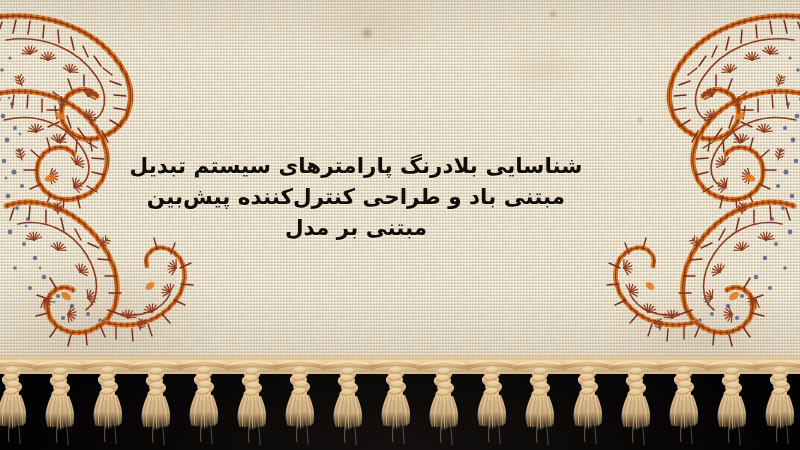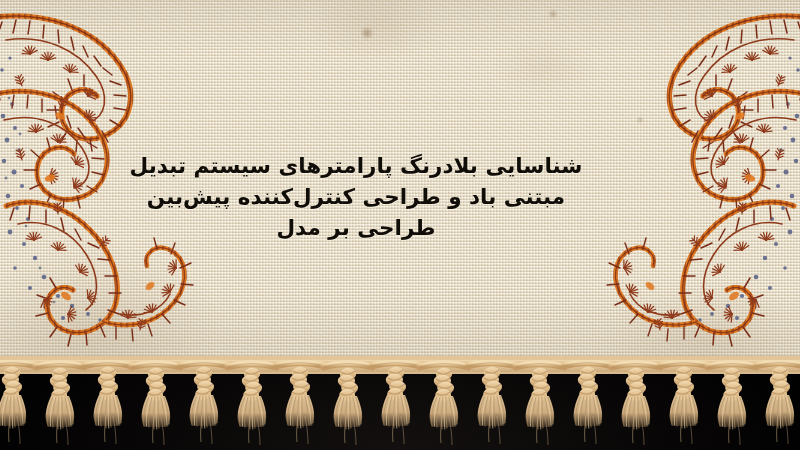--- a/index.html
+++ b/index.html
@@ -489,21 +489,21 @@
         <ellipse cx="50" cy="178" rx="5.4" ry="3.4" transform="rotate(-18 50 178)"></ellipse>
         <ellipse cx="66" cy="296" rx="5.6" ry="3.4" transform="rotate(36 66 296)"></ellipse>
         <ellipse cx="150" cy="286" rx="5" ry="3.2" transform="rotate(-40 150 286)"></ellipse>
       </g>
     </g>
   </svg>
 
   <div class="title-block">
     <div class="title-line">شناسایی بلادرنگ پارامترهای سیستم تبدیل</div>
     <div class="title-line">مبتنی باد و طراحی کنترل‌کننده پیش‌بین</div>
-    <div class="title-line">طراحی بر مدل</div>
+    <div class="title-line">مبتنی بر مدل</div>
   </div>
 
   <svg class="fringe" width="800" height="92" viewBox="0 0 800 92" aria-hidden="true">
     <defs>
       <linearGradient id="knotG" x1="0" y1="0" x2="0" y2="1">
         <stop offset="0%" stop-color="#f2dcb4"></stop>
         <stop offset="45%" stop-color="#e2bf8c"></stop>
         <stop offset="100%" stop-color="#c29a66"></stop>
       </linearGradient>
       <linearGradient id="skirtG" x1="0" y1="0" x2="0" y2="1">

